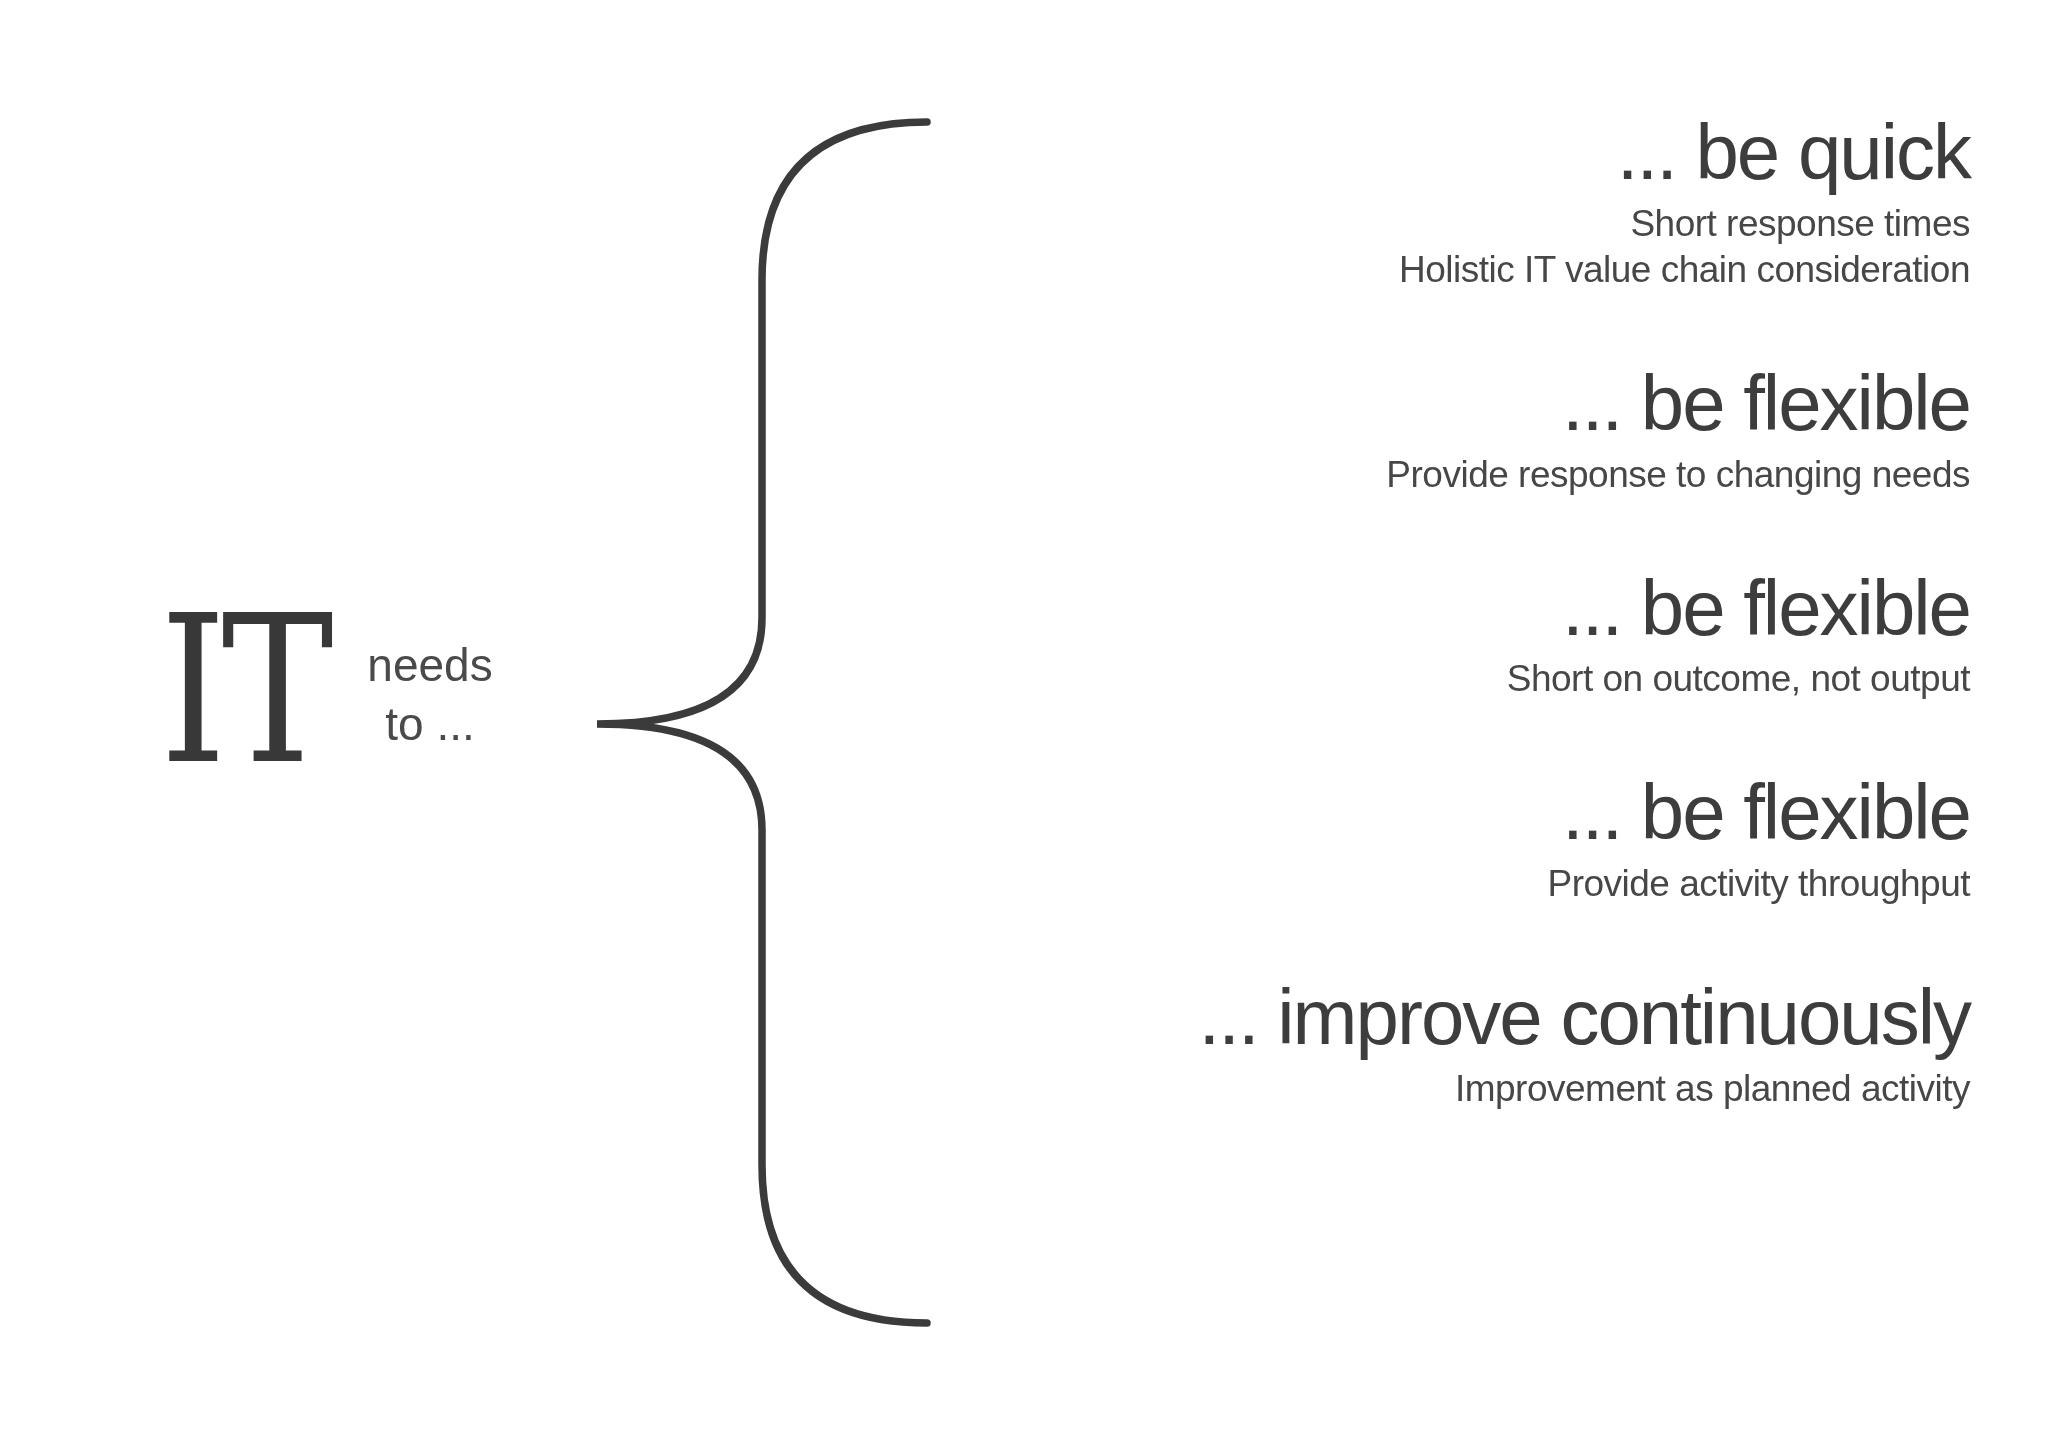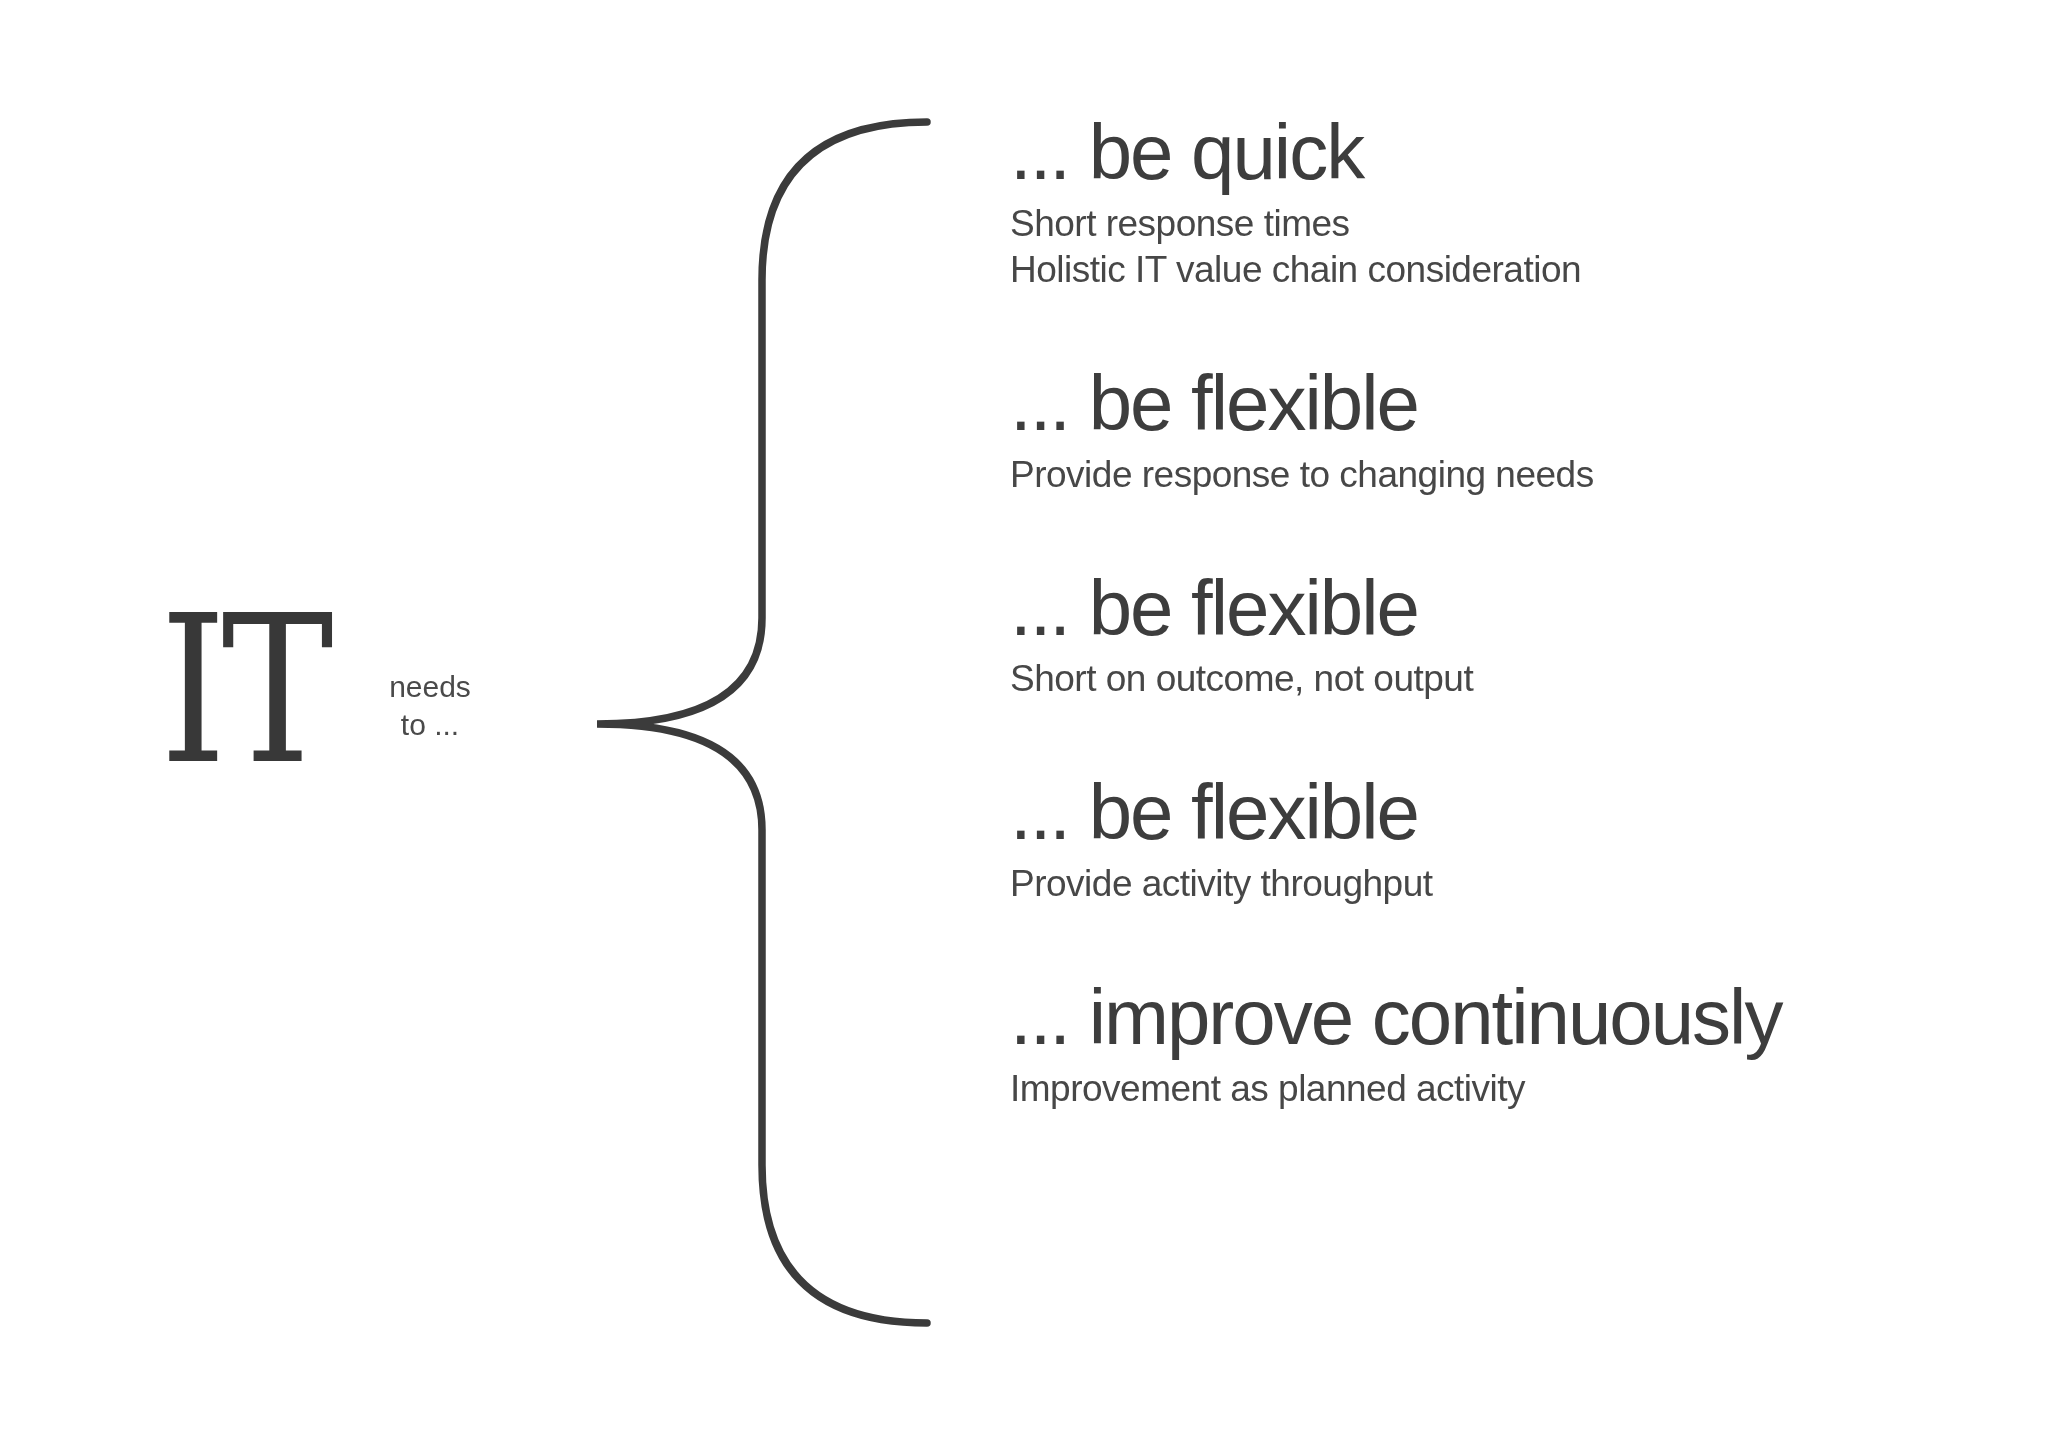--- a/index.html
+++ b/index.html
@@ -23,45 +23,45 @@
     font-size: 205px;
     line-height: 1;
     letter-spacing: -6px;
     color: var(--title, #383838);
     transform: scaleX(0.82);
     transform-origin: left top;
   }
   .qualifier {
     position: absolute;
     left: 310px;
-    top: 668px;
+    top: 636px;
     width: 240px;
     text-align: center;
-    font-size: 30px;
+    font-size: 46px;
     line-height: 1.28;
     color: var(--qualifier, #4a4a4a);
     white-space: pre-line;
   }
   .brace-svg {
     position: absolute;
     left: 560px;
     top: 85px;
     width: 420px;
     height: 1290px;
   }
   .items {
     position: absolute;
     left: 1010px;
     top: 105px;
     width: 960px;
     display: flex;
     flex-direction: column;
     gap: 63px;
   }
-  .item { text-align: left; }
+  .item { text-align: right; }
   .item-heading {
     font-size: 78px;
     line-height: 1.23;
     letter-spacing: -2px;
     font-weight: 300;
     color: var(--heading, #3d3d3d);
   }
   .item-details {
     font-size: 37px;
     line-height: 1.24;

